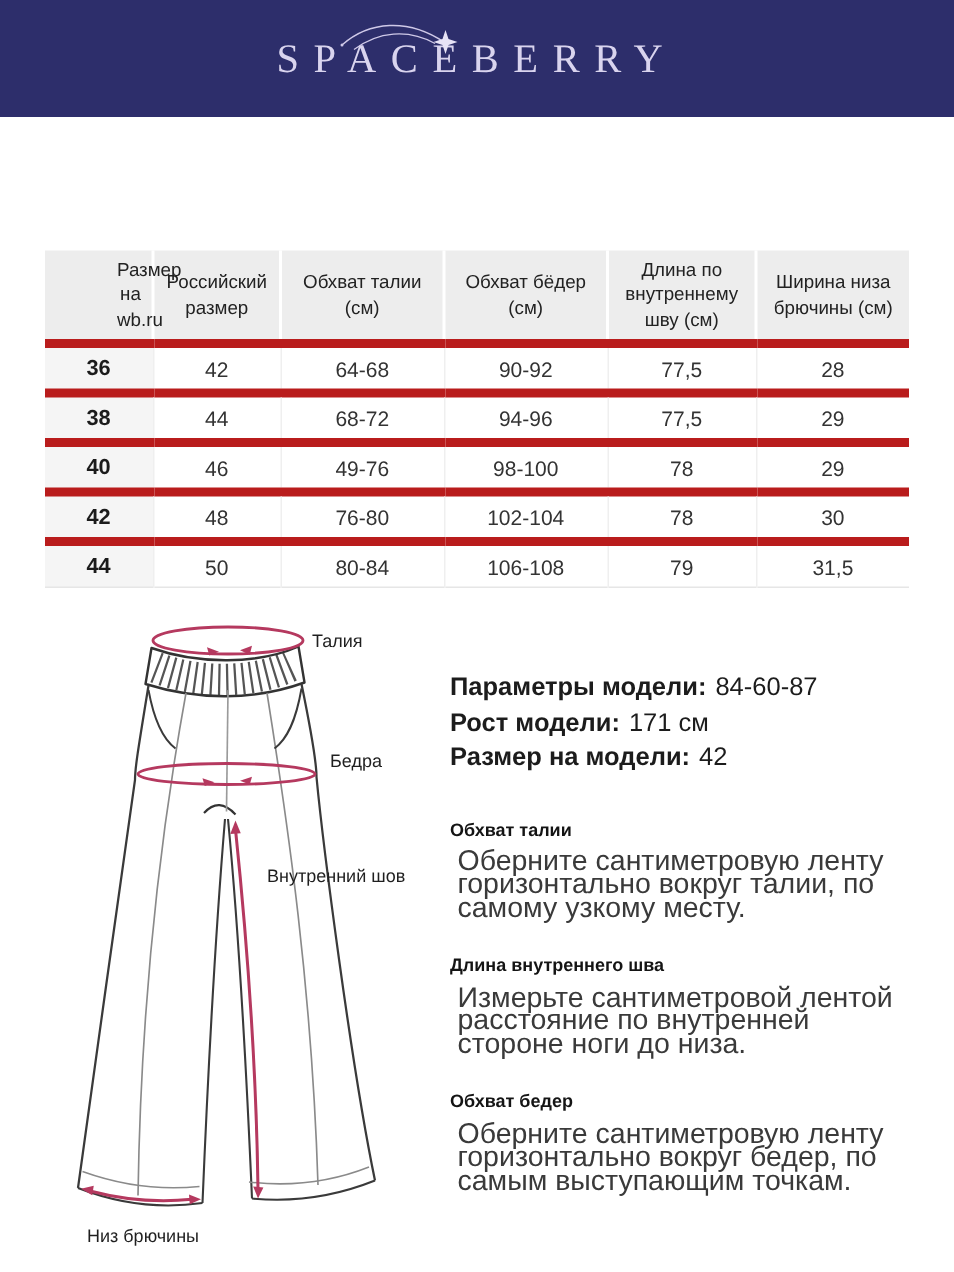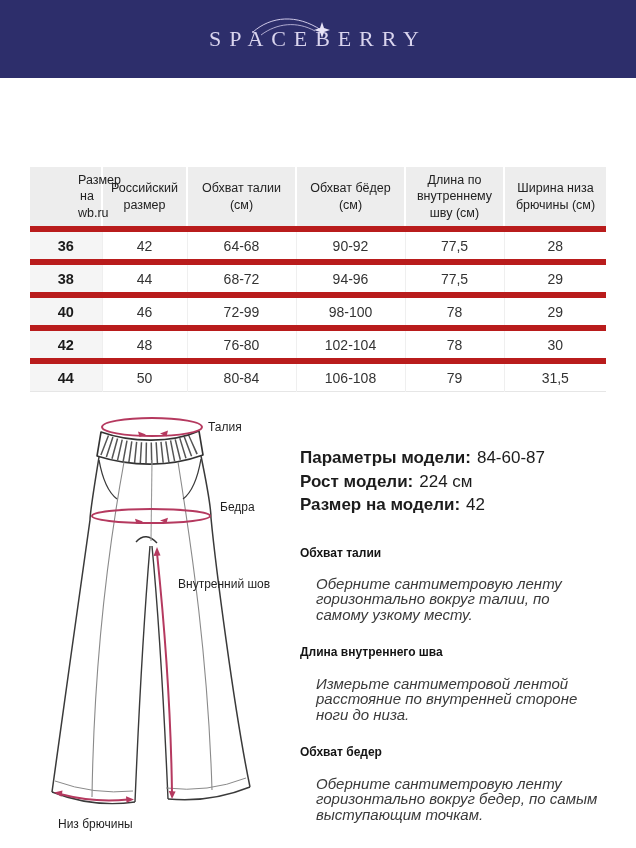--- a/index.html
+++ b/index.html
@@ -3,21 +3,21 @@
 <meta charset="utf-8">
 <style>
   html,body{margin:0;padding:0;background:#fff;}
   .page{position:relative;width:636px;height:848px;background:#fff;overflow:hidden;
         font-family:"Liberation Sans",sans-serif;color:#222;}
 
   
   .brand-bar{position:absolute;left:0;top:0;width:636px;height:78px;background:#2d2e6b;
              display:flex;align-items:center;justify-content:center;}
   .logo-wrap{position:relative;display:inline-block;}
-  .logo-text{font-family:"Liberation Serif",serif;font-size:22px;font-weight:400;
+  .logo-text{font-family:"Liberation Serif",serif;font-size:27px;font-weight:400;
              letter-spacing:0.36em;color:#d9d4ee;white-space:nowrap;}
   .comet{position:absolute;left:40px;top:-14px;width:88px;height:38px;}
 
   
   .size-table{position:absolute;left:30px;top:167px;width:576px;border-collapse:collapse;
               table-layout:fixed;border-bottom:1px solid #e6e6e6;}
   .size-table th{background:#ededed;font-weight:400;font-size:12.5px;line-height:1.3;
                  color:#222;text-align:center;vertical-align:middle;height:55px;
                  padding:2px 5px;border-left:2px solid #fff;}
   .size-table th:first-child{border-left:none;padding-left:48px;}
@@ -36,21 +36,21 @@
   .dlabel.inseam{left:158px;top:176px;width:112px;}
   .dlabel.hem{left:38px;top:416px;text-align:center;}
 
   
   .info{position:absolute;left:300px;top:446px;width:318px;}
   .model-line{font-size:17px;line-height:23.5px;color:#1c1c1c;}
   .model-line .lbl{font-weight:700;margin-right:6px;}
   .sections{margin-top:29px;}
   .section{margin-bottom:23px;}
   .section h3{margin:0 0 7px 0;font-size:12px;font-weight:700;color:#141414;line-height:1.2;}
-  .section p{margin:16px;font-size:15px;line-height:15.5px;color:#3a3a3a;font-style:italic;}
+  .section p{margin:5px;font-size:19px;line-height:15.5px;color:#3a3a3a;}
 </style>
 </head>
 <body>
 
 <div class="page">
 
   <div class="brand-bar">
     <div class="logo-wrap">
       <svg class="comet" viewBox="0 0 88 38" xmlns="http://www.w3.org/2000/svg">
         <path d="M4,20 C 22,4 48,2 72,18" fill="none" stroke="#cfc9e8" stroke-width="1"></path>
@@ -94,21 +94,21 @@
         <td>38</td>
         <td>44</td>
         <td>68-72</td>
         <td>94-96</td>
         <td>77,5</td>
         <td>29</td>
       </tr>
       <tr>
         <td>40</td>
         <td>46</td>
-        <td>72-99</td>
+        <td>49-76</td>
         <td>98-100</td>
         <td>78</td>
         <td>29</td>
       </tr>
       <tr>
         <td>42</td>
         <td>48</td>
         <td>76-80</td>
         <td>102-104</td>
         <td>78</td>
@@ -184,21 +184,21 @@
     <div class="dlabel hips">Бедра</div>
     <div class="dlabel inseam">Внутренний шов</div>
     <div class="dlabel hem">Низ брючины</div>
   </div>
 
   <div class="info">
     <div class="model-line">
       <span class="lbl">Параметры модели:</span><span>84-60-87</span>
     </div>
     <div class="model-line">
-      <span class="lbl">Рост модели:</span><span>224 см</span>
+      <span class="lbl">Рост модели:</span><span>171 см</span>
     </div>
     <div class="model-line">
       <span class="lbl">Размер на модели:</span><span>42</span>
     </div>
 
     <div class="sections">
       <div class="section">
         <h3>Обхват талии</h3>
         <p>Оберните сантиметровую ленту горизонтально вокруг талии, по самому узкому месту.</p>
       </div>

